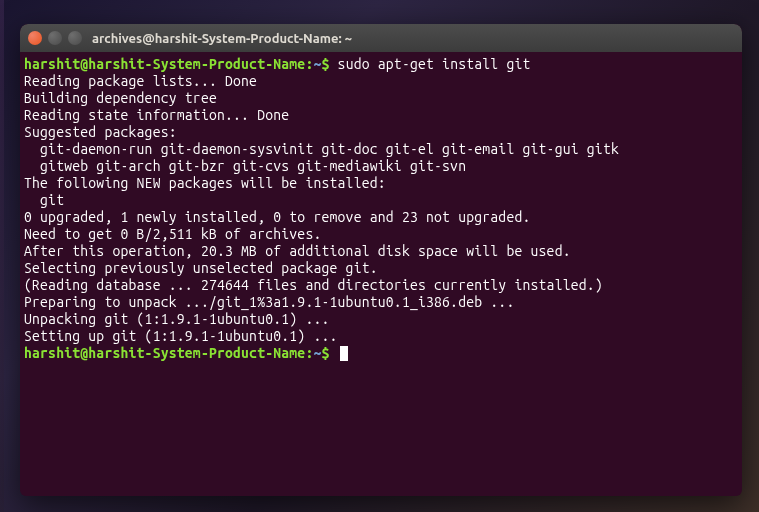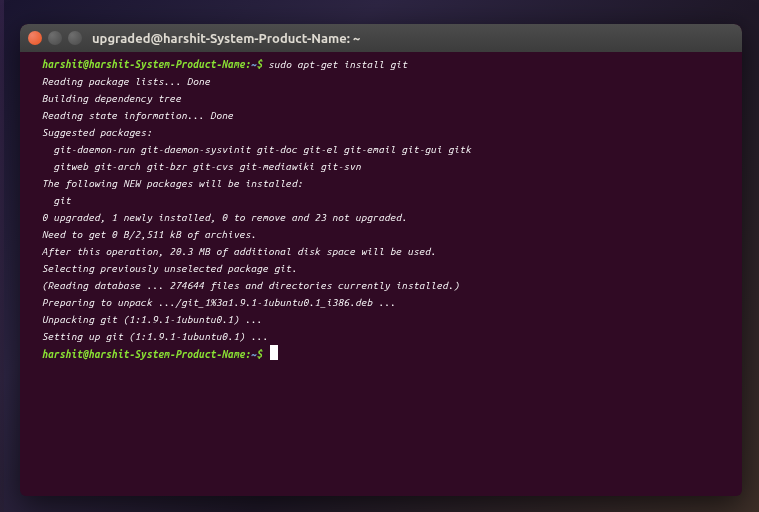--- a/index.html
+++ b/index.html
@@ -57,28 +57,27 @@
       background: radial-gradient(circle at 30% 30%, #6e6e6e, #4a4a4a);
     }
     .titlebar-title {
       color: #dfdbd2;
       font-family: "Ubuntu", sans-serif;
       font-size: 13px;
       font-weight: bold;
       margin-left: 10px;
     }
     .terminal-body {
-      padding: 4px 22px;
-      font-size: 10px;
+      padding: 4px 4px;
+      font-size: 14px;
       line-height: 17px;
       color: #ffffff;
       white-space: pre;
       font-family: "Ubuntu Mono", "DejaVu Sans Mono", monospace;
       letter-spacing: 0.2px;
-      font-style: italic;
     }
     .prompt {
       color: #8ae234;
       font-weight: bold;
     }
     .prompt-path {
       color: #729fcf;
       font-weight: bold;
     }
     .cmd {
@@ -110,16 +109,16 @@
 
 <div class="left-edge"></div>
 
 <div class="window">
   <div class="titlebar">
     <div class="window-controls">
       <div class="win-btn win-close"></div>
       <div class="win-btn win-min"></div>
       <div class="win-btn win-max"></div>
     </div>
-    <div class="titlebar-title">upgraded@harshit-System-Product-Name: ~</div>
+    <div class="titlebar-title">archives@harshit-System-Product-Name: ~</div>
   </div>
   <div class="terminal-body"><span class="line"><span class="prompt">harshit@harshit-System-Product-Name</span><span class="prompt">:</span><span class="prompt-path">~</span><span class="prompt">$</span> <span class="cmd">sudo apt-get install git</span></span><span class="line">Reading package lists... Done</span><span class="line">Building dependency tree</span><span class="line">Reading state information... Done</span><span class="line">Suggested packages:</span><span class="line">  git-daemon-run git-daemon-sysvinit git-doc git-el git-email git-gui gitk</span><span class="line">  gitweb git-arch git-bzr git-cvs git-mediawiki git-svn</span><span class="line">The following NEW packages will be installed:</span><span class="line">  git</span><span class="line">0 upgraded, 1 newly installed, 0 to remove and 23 not upgraded.</span><span class="line">Need to get 0 B/2,511 kB of archives.</span><span class="line">After this operation, 20.3 MB of additional disk space will be used.</span><span class="line">Selecting previously unselected package git.</span><span class="line">(Reading database ... 274644 files and directories currently installed.)</span><span class="line">Preparing to unpack .../git_1%3a1.9.1-1ubuntu0.1_i386.deb ...</span><span class="line">Unpacking git (1:1.9.1-1ubuntu0.1) ...</span><span class="line">Setting up git (1:1.9.1-1ubuntu0.1) ...</span><span class="line"><span class="prompt">harshit@harshit-System-Product-Name</span><span class="prompt">:</span><span class="prompt-path">~</span><span class="prompt">$</span> <span class="cursor"></span></span></div>
 </div>
 
 </body></html>

